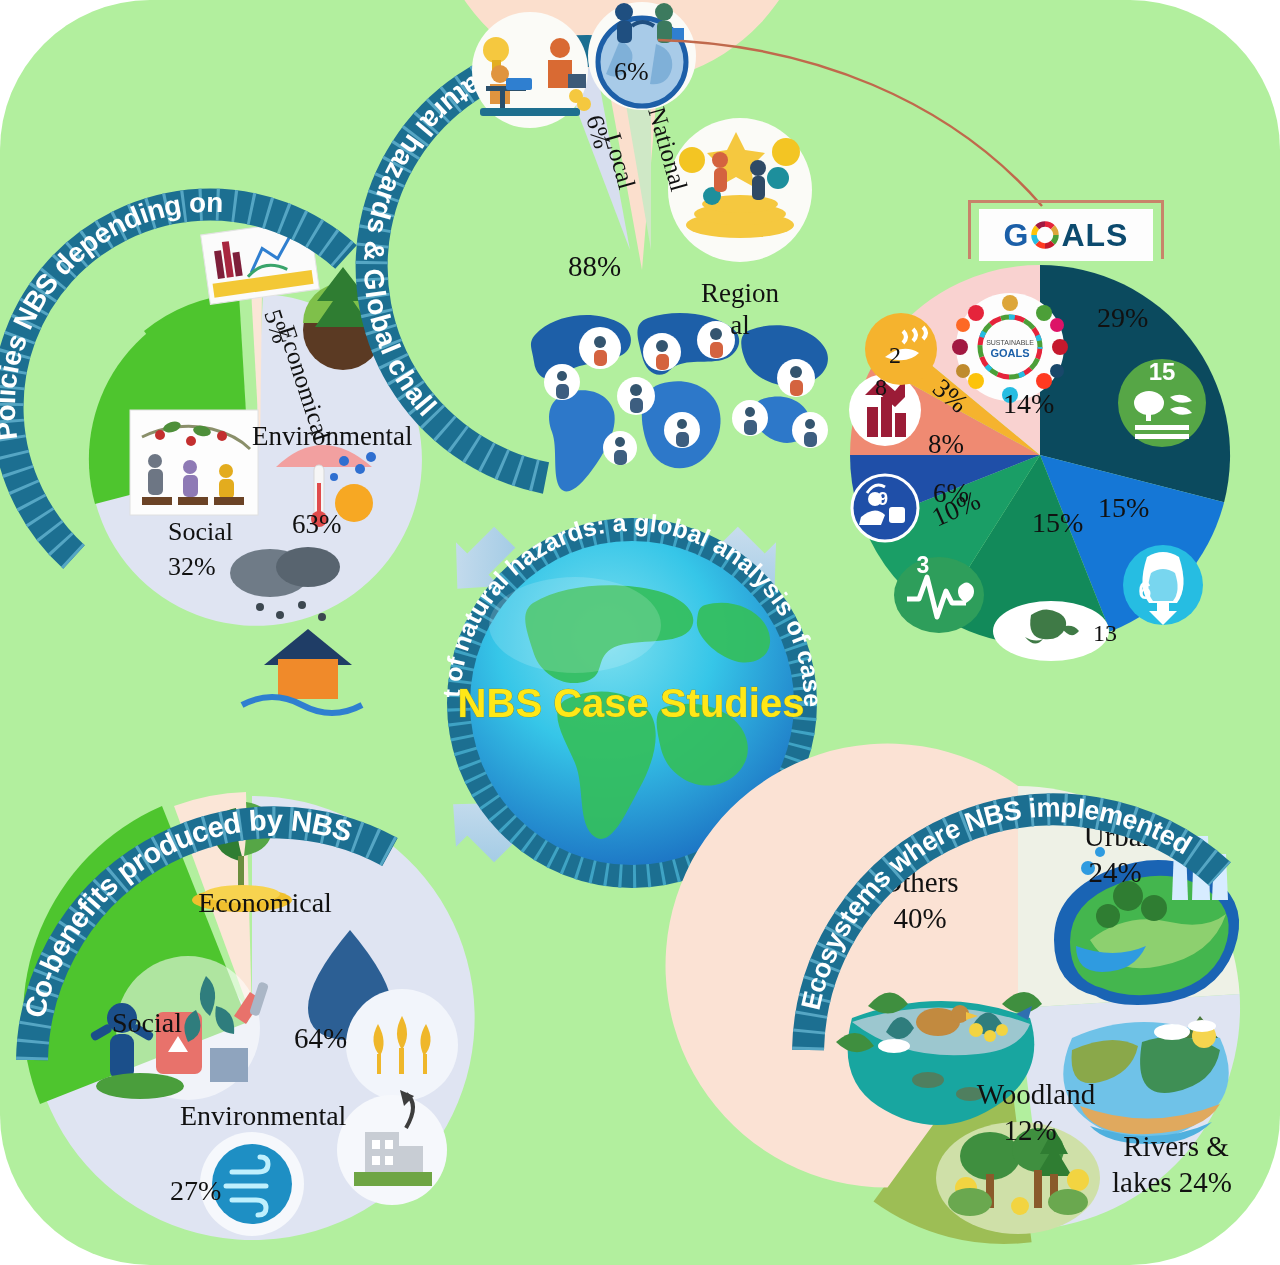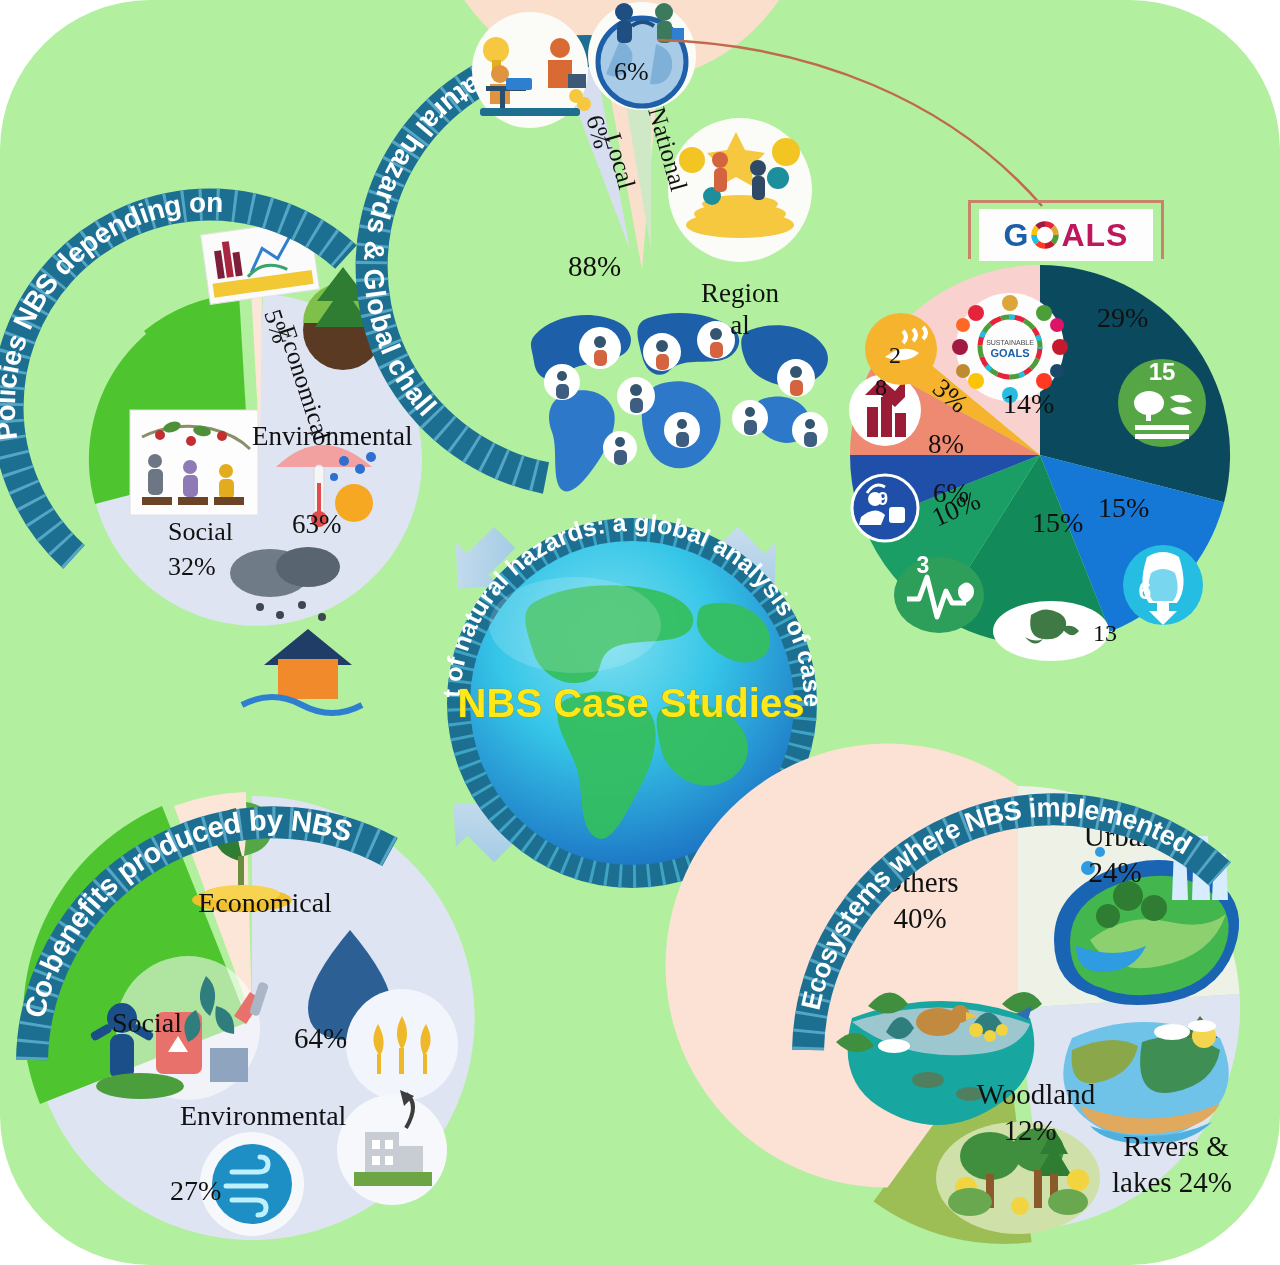--- a/index.html
+++ b/index.html
@@ -335,21 +335,21 @@
             <path d="M7.8,-7.8 A11,11 0 0 1 11,0" stroke="#dda63a"></path>
             <path d="M11,0 A11,11 0 0 1 7.8,7.8" stroke="#4c9f38"></path>
             <path d="M7.8,7.8 A11,11 0 0 1 0,11" stroke="#c5192d"></path>
             <path d="M0,11 A11,11 0 0 1 -7.8,7.8" stroke="#ff3a21"></path>
             <path d="M-7.8,7.8 A11,11 0 0 1 -11,0" stroke="#26bde2"></path>
             <path d="M-11,0 A11,11 0 0 1 -7.8,-7.8" stroke="#fcc30b"></path>
             <path d="M-7.8,-7.8 A11,11 0 0 1 0,-11" stroke="#a21942"></path>
           </g>
         </g>
       </svg>
-      <span style="font-family:'Liberation Sans',sans-serif;font-weight:bold;font-size:32px;color:#be185d;letter-spacing:1px;">ALS</span>
+      <span style="font-family:'Liberation Sans',sans-serif;font-weight:bold;font-size:32px;color:#0c4a6e;letter-spacing:1px;">ALS</span>
     </div>
   </div>
 
   <svg class="abs" style="left:855px;top:255px;" width="400" height="410" viewBox="0 0 400 410">
     <g transform="translate(185,200)">
 
       <path d="M0,0 L0,-190 A190,190 0 0 1 184.1,47.2 Z" fill="#0b4a5e"></path>
 
       <path d="M0,0 L184.1,47.2 A190,190 0 0 1 70.1,176.6 Z" fill="#1577d6"></path>
 

